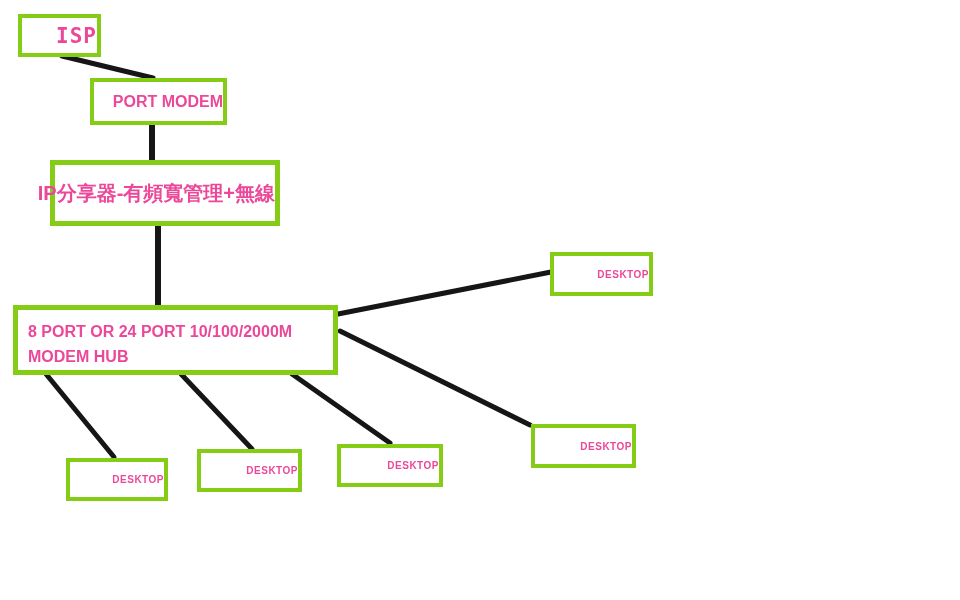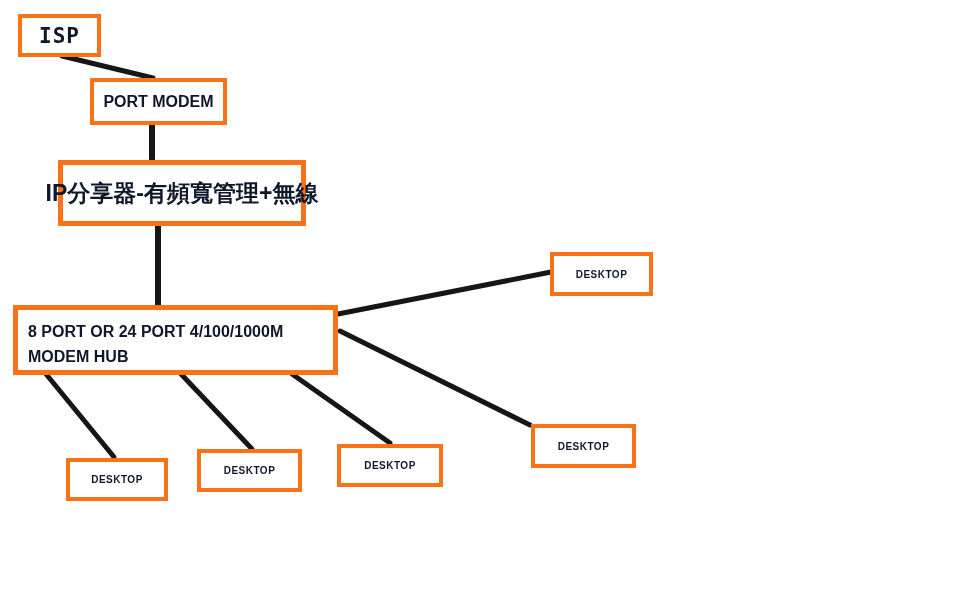--- a/index.html
+++ b/index.html
@@ -19,46 +19,45 @@
     position: absolute;
     left: 0;
     top: 0;
     width: 960px;
     height: 600px;
   }
   .node {
     position: absolute;
     box-sizing: border-box;
     background: #ffffff;
-    border: 4px solid #f97316;
-    color: #0f172a;
+    border: 4px solid #84cc16;
+    color: #ec4899;
     display: flex;
     align-items: center;
-    justify-content: center;
+    justify-content: flex-end;
     text-align: center;
     white-space: nowrap;
   }
   .node-isp {
     left: 18px; top: 14px; width: 83px; height: 43px;
     font-family: "DejaVu Sans Mono", monospace;
     font-size: 21px;
     font-weight: bold;
     letter-spacing: 1px;
   }
   .node-vdsl {
     left: 90px; top: 78px; width: 137px; height: 47px;
     font-size: 16px;
     font-weight: 600;
   }
   .node-ip {
-    left: 50px; top: 160px; width: 248px; height: 66px;
+    left: 50px; top: 160px; width: 230px; height: 66px;
     border-width: 5px;
-    font-size: 23px;
+    font-size: 20px;
     font-weight: 700;
-    margin-left: 8px;
   }
   .node-switch {
     left: 13px; top: 305px; width: 325px; height: 70px;
     border-width: 5px;
     display: block;
     text-align: left;
     padding: 9px 0 0 10px;
     font-size: 16px;
     font-weight: 600;
     line-height: 25px;
@@ -101,21 +100,21 @@
 
   <div class="node node-vdsl">
     <span>PORT MODEM</span>
   </div>
 
   <div class="node node-ip">
     <span>IP分享器-有頻寬管理+無線</span>
   </div>
 
   <div class="node node-switch">
-    <div>8 PORT OR 24 PORT 4/100/1000M</div>
+    <div>8 PORT OR 24 PORT 10/100/2000M</div>
     <div>MODEM HUB</div>
   </div>
 
   <div class="node node-desktop node-d-rt">
     <span>DESKTOP</span>
   </div>
 
   <div class="node node-desktop node-d-rm">
     <span>DESKTOP</span>
   </div>

